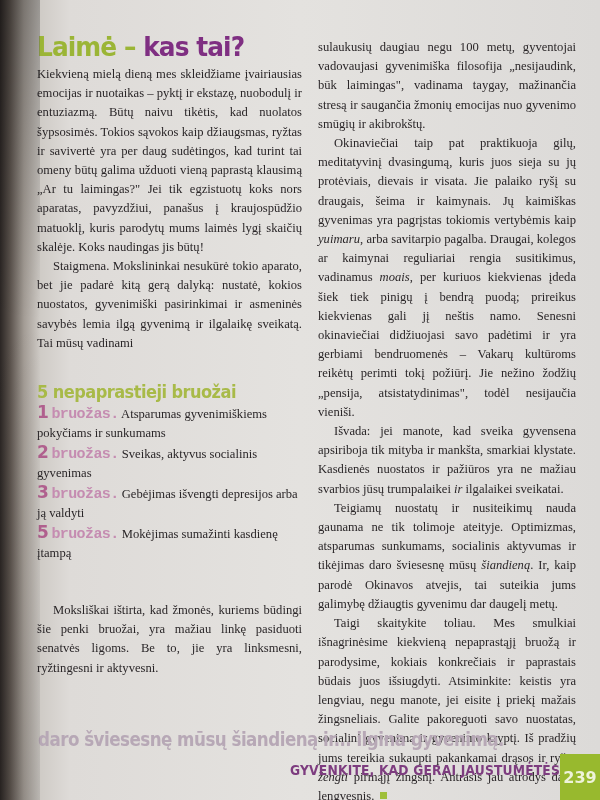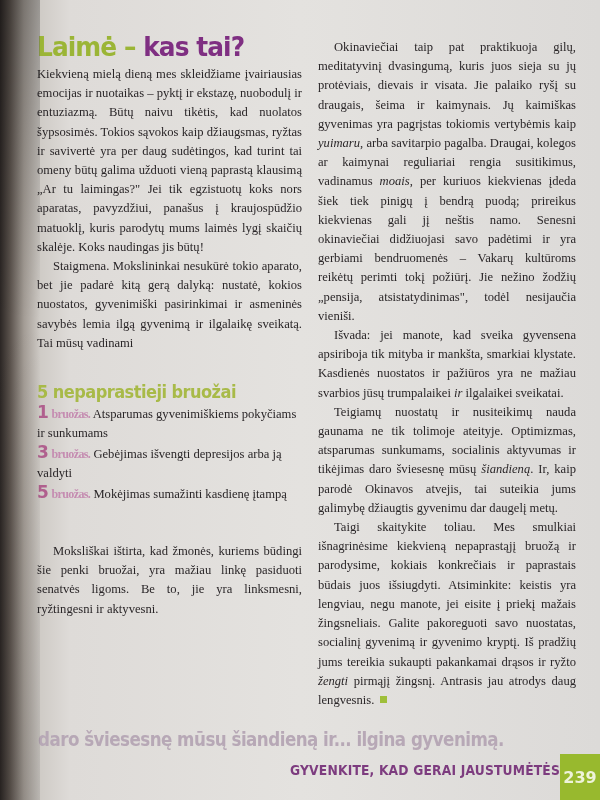--- a/index.html
+++ b/index.html
@@ -38,22 +38,22 @@
       color: #a8ba48; font-size: 18px; line-height: 22px; letter-spacing: -0.6px;
       transform: scaleX(0.9); transform-origin: left; white-space: nowrap;
       margin-top: 28px;
     }
     .trait { font-size: 12.6px; line-height: 19px; }
     .trait .num {
       font-family: "DejaVu Sans", sans-serif; font-weight: bold;
       color: #b0608e; font-size: 17px; letter-spacing: -0.6px;
     }
     .trait .lbl {
-      font-family: Liberation Serif, serif; font-weight: bold;
-      color: #c58cb1; font-size: 12px; letter-spacing: -0.6px; margin-top: 44px;
+      font-family: Liberation Mono, monospace; font-weight: bold;
+      color: #c58cb1; font-size: 15px; letter-spacing: -0.6px; margin-top: 44px;
     }
     .gap { height: 38px; }
     .end-square { display: inline-block; width: 7px; height: 7px; background: #9fbf3a; margin-left: 6px; vertical-align: 1px; }
     .quote {
       position: absolute; left: 38px; top: 728px;
       font-family: "DejaVu Sans", sans-serif; font-weight: bold;
       font-size: 19px; color: #b7a8b6; letter-spacing: -0.6px;
       transform: scaleX(0.88); transform-origin: left; white-space: nowrap;
     }
     .footer-title {
@@ -83,36 +83,42 @@
     <p class="indent">Staigmena. Mokslininkai nesukūrė tokio aparato, bet jie padarė kitą gerą dalyką: nustatė, kokios nuostatos, gyvenimiški pasirinkimai ir asmeninės savybės lemia ilgą gyvenimą ir ilgalaikę sveikatą. Tai mūsų vadinami</p>
 
     <div class="sub">5 nepaprastieji bruožai</div>
 
     <div class="trait">
       <span class="num">1</span>
       <span class="lbl">bruožas.</span>
       <span>Atsparumas gyvenimiškiems pokyčiams ir sunkumams</span>
     </div>
     <div class="trait">
+      <span class="num">2</span>
+      <span class="lbl">bruožas.</span>
+      <span>Sveikas, aktyvus socialinis gyvenimas</span>
+    </div>
+    <div class="trait">
       <span class="num">3</span>
       <span class="lbl">bruožas.</span>
       <span>Gebėjimas išvengti depresijos arba ją valdyti</span>
     </div>
     <div class="trait">
       <span class="num">5</span>
       <span class="lbl">bruožas.</span>
       <span>Mokėjimas sumažinti kasdienę įtampą</span>
     </div>
 
     <div class="gap"></div>
 
     <p class="indent">Moksliškai ištirta, kad žmonės, kuriems būdingi šie penki bruožai, yra mažiau linkę pasiduoti senatvės ligoms. Be to, jie yra linksmesni, ryžtingesni ir aktyvesni.</p>
   </div>
 
   <div class="col-right">
+    <p><span>sulaukusių daugiau negu 100 metų, gyventojai vadovaujasi gyvenimiška filosofija „nesijaudink, būk laimingas", vadinama taygay, mažinančia stresą ir saugančia žmonių emocijas nuo gyvenimo smūgių ir akibrokštų.</span></p>
     <p class="indent"><span>Okinaviečiai taip pat praktikuoja gilų, meditatyvinį dvasingumą, kuris juos sieja su jų protėviais, dievais ir visata. Jie palaiko ryšį su draugais, šeima ir kaimynais. Jų kaimiškas gyvenimas yra pagrįstas tokiomis vertybėmis kaip </span><em>yuimaru</em><span>, arba savitarpio pagalba. Draugai, kolegos ar kaimynai reguliariai rengia susitikimus, vadinamus </span><em>moais</em><span>, per kuriuos kiekvienas įdeda šiek tiek pinigų į bendrą puodą; prireikus kiekvienas gali jį neštis namo. Senesni okinaviečiai didžiuojasi savo padėtimi ir yra gerbiami bendruomenės – Vakarų kultūroms reikėtų perimti tokį požiūrį. Jie nežino žodžių „pensija, atsistatydinimas", todėl nesijaučia vieniši.</span></p>
     <p class="indent"><span>Išvada: jei manote, kad sveika gyvensena apsiriboja tik mityba ir mankšta, smarkiai klystate. Kasdienės nuostatos ir pažiūros yra ne mažiau svarbios jūsų trumpalaikei </span><em>ir</em><span> ilgalaikei sveikatai.</span></p>
     <p class="indent"><span>Teigiamų nuostatų ir nusiteikimų nauda gaunama ne tik tolimoje ateityje. Optimizmas, atsparumas sunkumams, socialinis aktyvumas ir tikėjimas daro šviesesnę mūsų </span><em>šiandieną</em><span>. Ir, kaip parodė Okinavos atvejis, tai suteikia jums galimybę džiaugtis gyvenimu dar daugelį metų.</span></p>
     <p class="indent"><span>Taigi skaitykite toliau. Mes smulkiai išnagrinėsime kiekvieną nepaprastąjį bruožą ir parodysime, kokiais konkrečiais ir paprastais būdais juos išsiugdyti. Atsiminkite: keistis yra lengviau, negu manote, jei eisite į priekį mažais žingsneliais. Galite pakoreguoti savo nuostatas, socialinį gyvenimą ir gyvenimo kryptį. Iš pradžių jums tereikia sukaupti pakankamai drąsos ir ryžto </span><em>žengti</em><span> pirmąjį žingsnį. Antrasis jau atrodys daug lengvesnis.</span><span class="end-square"></span></p>
   </div>
 
   <div class="quote">daro šviesesnę mūsų šiandieną ir... ilgina gyvenimą.</div>
 
   <div class="footer-title">GYVENKITE, KAD GERAI JAUSTUMĖTĖS</div>
   <div class="page-num">239</div>

